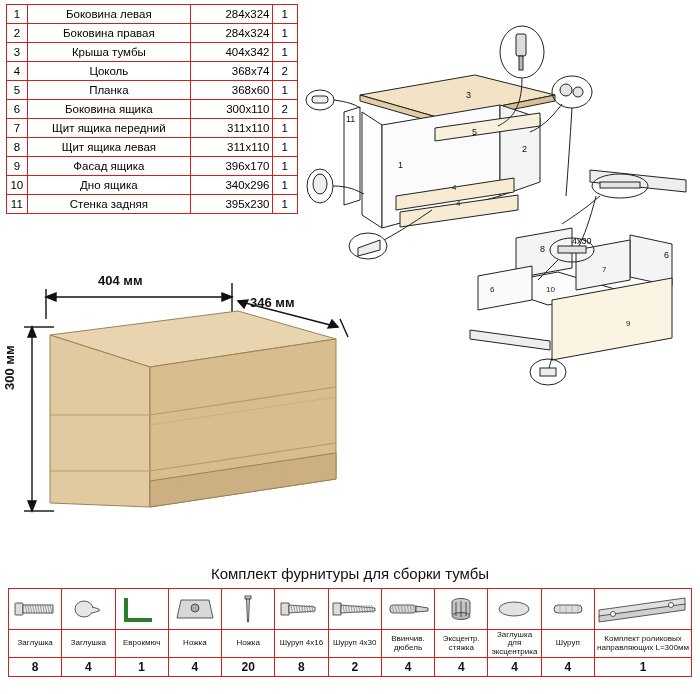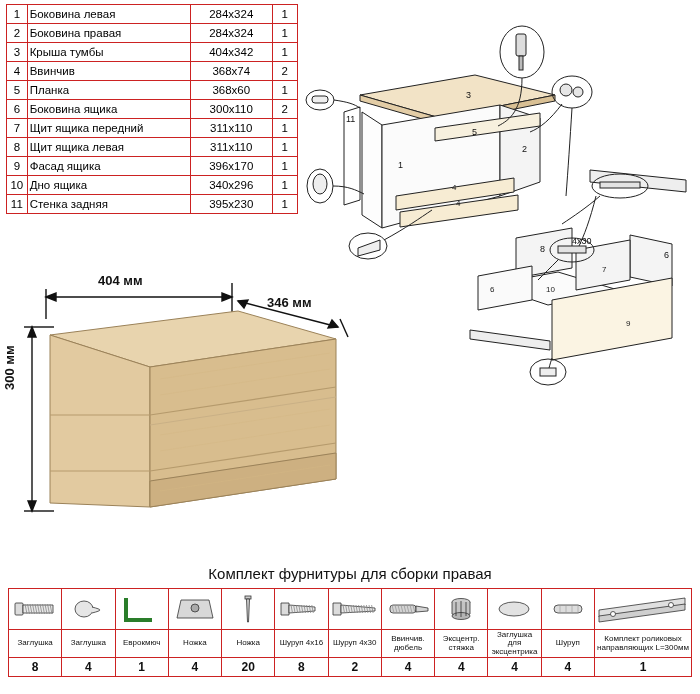--- a/index.html
+++ b/index.html
@@ -19,29 +19,29 @@
     border-collapse:collapse;
     font-size:11.5px;
   }
   #parts-table td{
     border:1px solid #cc2222;
     height:18px;
     padding:0 2px;
     color:#000;
   }
   #parts-table td.num{width:16px;text-align:center;}
-  #parts-table td.name{width:170px;}
-  #parts-table td.size{width:80px;text-align:center;}
+  #parts-table td.name{width:170px;text-align:center;}
+  #parts-table td.size{width:80px;text-align:right;}
   #parts-table td.qty{width:22px;text-align:center;}
 
   
   #dim-block{left:10px;top:275px;width:380px;height:270px;}
   .dimtext{font-weight:bold;font-size:13px;}
   #dim-404{left:98px;top:273px;}
-  #dim-346{left:250px;top:295px;margin-left:17px;}
+  #dim-346{left:250px;top:295px;}
   #dim-300{left:2px;top:390px;transform:rotate(-90deg);transform-origin:left top;}
 
   
   #hw-title{
     left:0;top:565px;width:700px;text-align:center;
     font-size:15px;color:#111;
   }
   #hw-table{
     left:8px;top:588px;width:684px;
     border-collapse:collapse;
@@ -81,21 +81,21 @@
         <td class="qty">1</td>
       </tr>
       <tr>
         <td class="num">3</td>
         <td class="name">Крыша тумбы</td>
         <td class="size">404х342</td>
         <td class="qty">1</td>
       </tr>
       <tr>
         <td class="num">4</td>
-        <td class="name">Ввинчив</td>
+        <td class="name">Цоколь</td>
         <td class="size">368х74</td>
         <td class="qty">2</td>
       </tr>
       <tr>
         <td class="num">5</td>
         <td class="name">Планка</td>
         <td class="size">368х60</td>
         <td class="qty">1</td>
       </tr>
       <tr>
@@ -268,21 +268,21 @@
     <line x1="150" y1="160" x2="320" y2="134"></line>
     <line x1="150" y1="176" x2="320" y2="150"></line>
     <line x1="150" y1="216" x2="320" y2="190"></line>
   </g>
 </svg>
 </div>
 <div class="abs dimtext" id="dim-404">404 мм</div>
 <div class="abs dimtext" id="dim-346">346 мм</div>
 <div class="abs dimtext" id="dim-300">300 мм</div>
 
-<div class="abs" id="hw-title">Комплект фурнитуры для сборки правая</div>
+<div class="abs" id="hw-title">Комплект фурнитуры для сборки тумбы</div>
 
 <table class="abs" id="hw-table">
   <tbody>
     <tr class="icons" id="hw-icons">
         <td>
           <svg width="52" height="38" viewBox="0 0 52 38">
             <g stroke="#333" fill="#dcdcdc" stroke-width="0.8">
               <rect x="6" y="13" width="8" height="12" rx="1"></rect>
               <path d="M14,15 L44,15 L44,23 L14,23 Z" fill="#e8e8e8"></path>
               <g stroke="#888">

